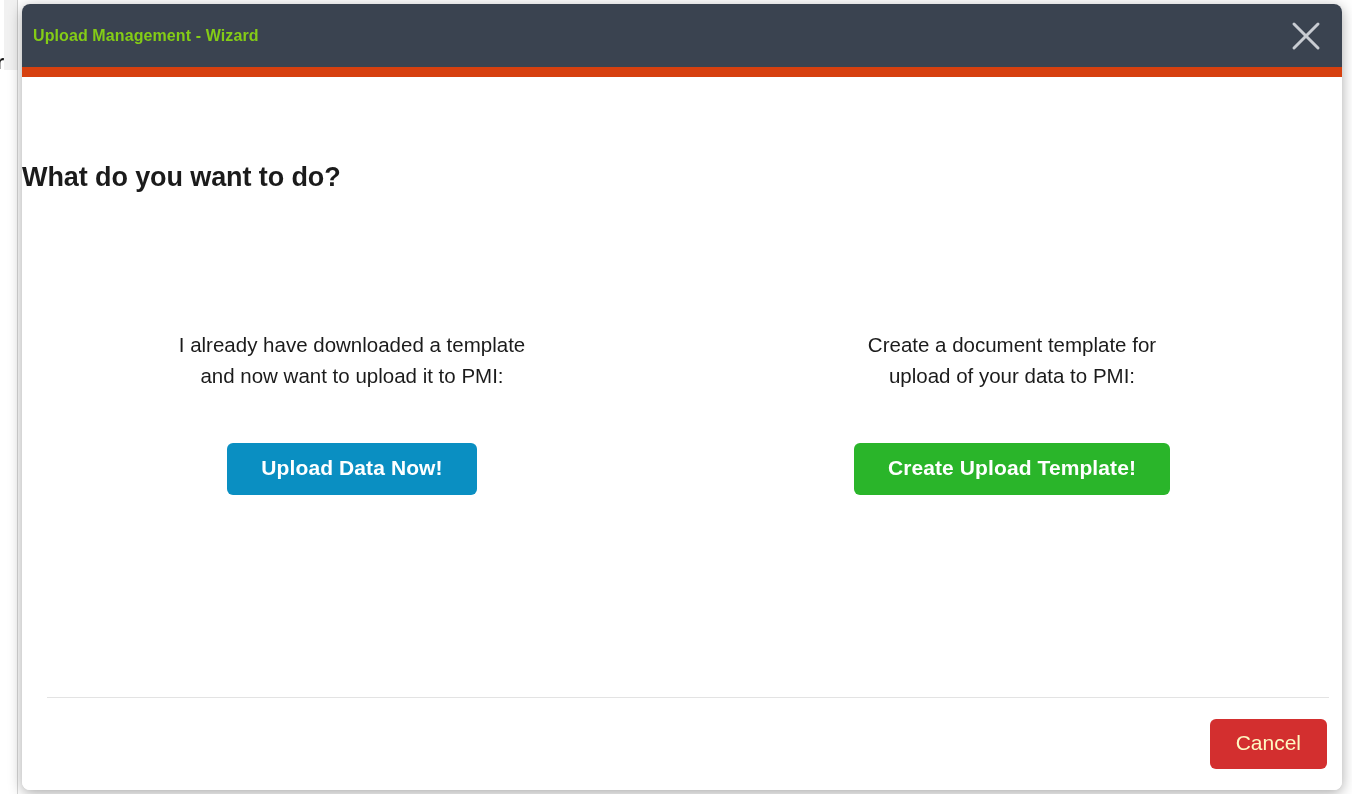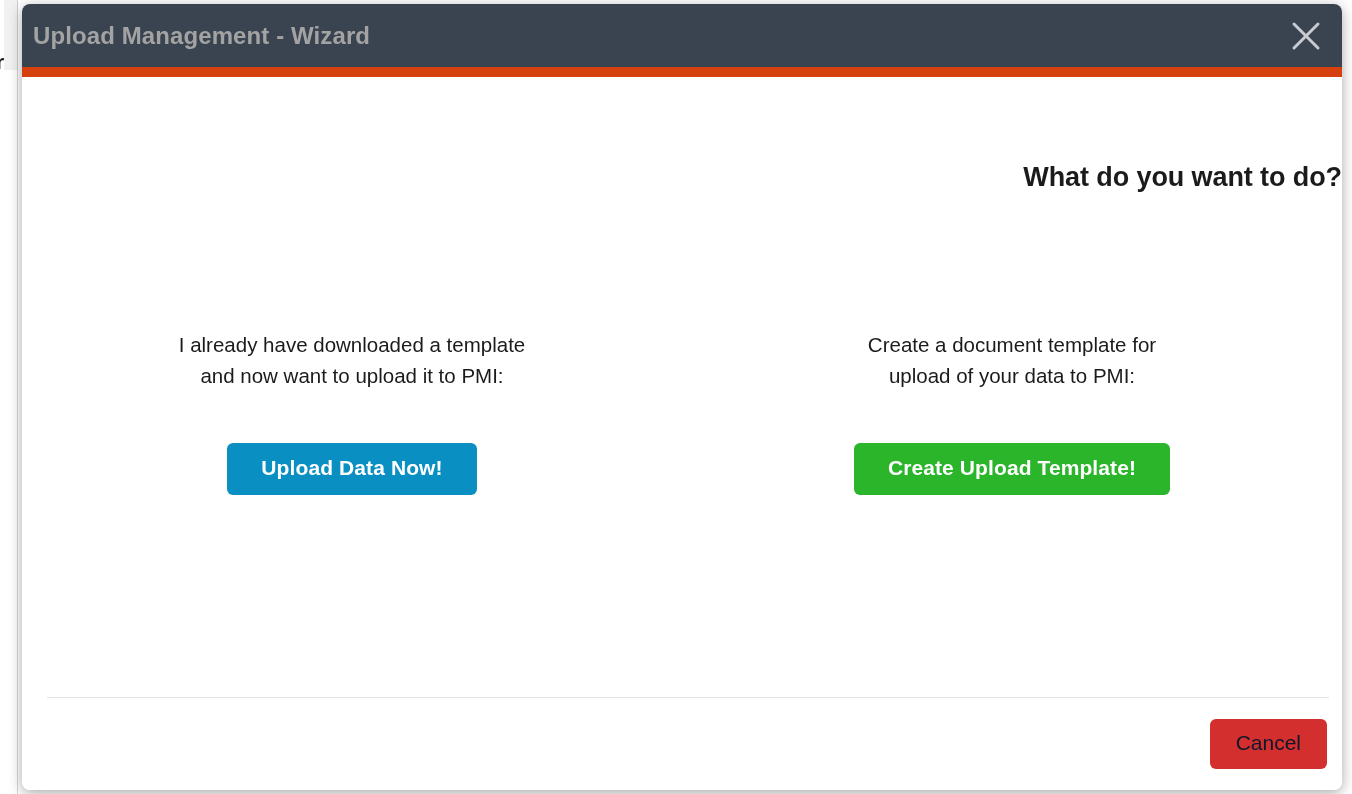--- a/index.html
+++ b/index.html
@@ -77,22 +77,22 @@
     position: relative;
     height: 63px;
     background: #3a4350;
     display: flex;
     align-items: center;
     flex: 0 0 auto;
   }
 
   .modal-title {
     margin-left: 11px;
-    color: #a3a3a3;
-    font-size: 24px;
+    color: #84cc16;
+    font-size: 16px;
     font-weight: 600;
     letter-spacing: 0.1px;
     white-space: nowrap;
   }
 
   .close-btn {
     position: absolute;
     right: 14px;
     top: 50%;
     transform: translateY(-50%);
@@ -117,21 +117,21 @@
     flex: 1 1 auto;
     position: relative;
     background: #ffffff;
   }
 
   .heading {
     position: absolute;
     top: 85px;
     left: 0;
     right: 0;
-    text-align: right;
+    text-align: left;
     font-size: 27px;
     font-weight: 600;
     color: #1b1b1b;
     letter-spacing: -0.1px;
   }
 
   .choices {
     position: absolute;
     top: 252px;
     left: 0;
@@ -189,21 +189,21 @@
     display: flex;
     align-items: center;
     justify-content: flex-end;
     padding-right: 15px;
   }
 
   .cancel-btn {
     background: #d32f2f;
     border: none;
     border-radius: 6px;
-    color: #0f172a;
+    color: #fef9c3;
     font-family: "Liberation Sans", sans-serif;
     font-size: 21px;
     font-weight: 400;
     padding: 12px 26px 14px;
     cursor: pointer;
     white-space: nowrap;
   }
 </style>
 </head>
 <body>

